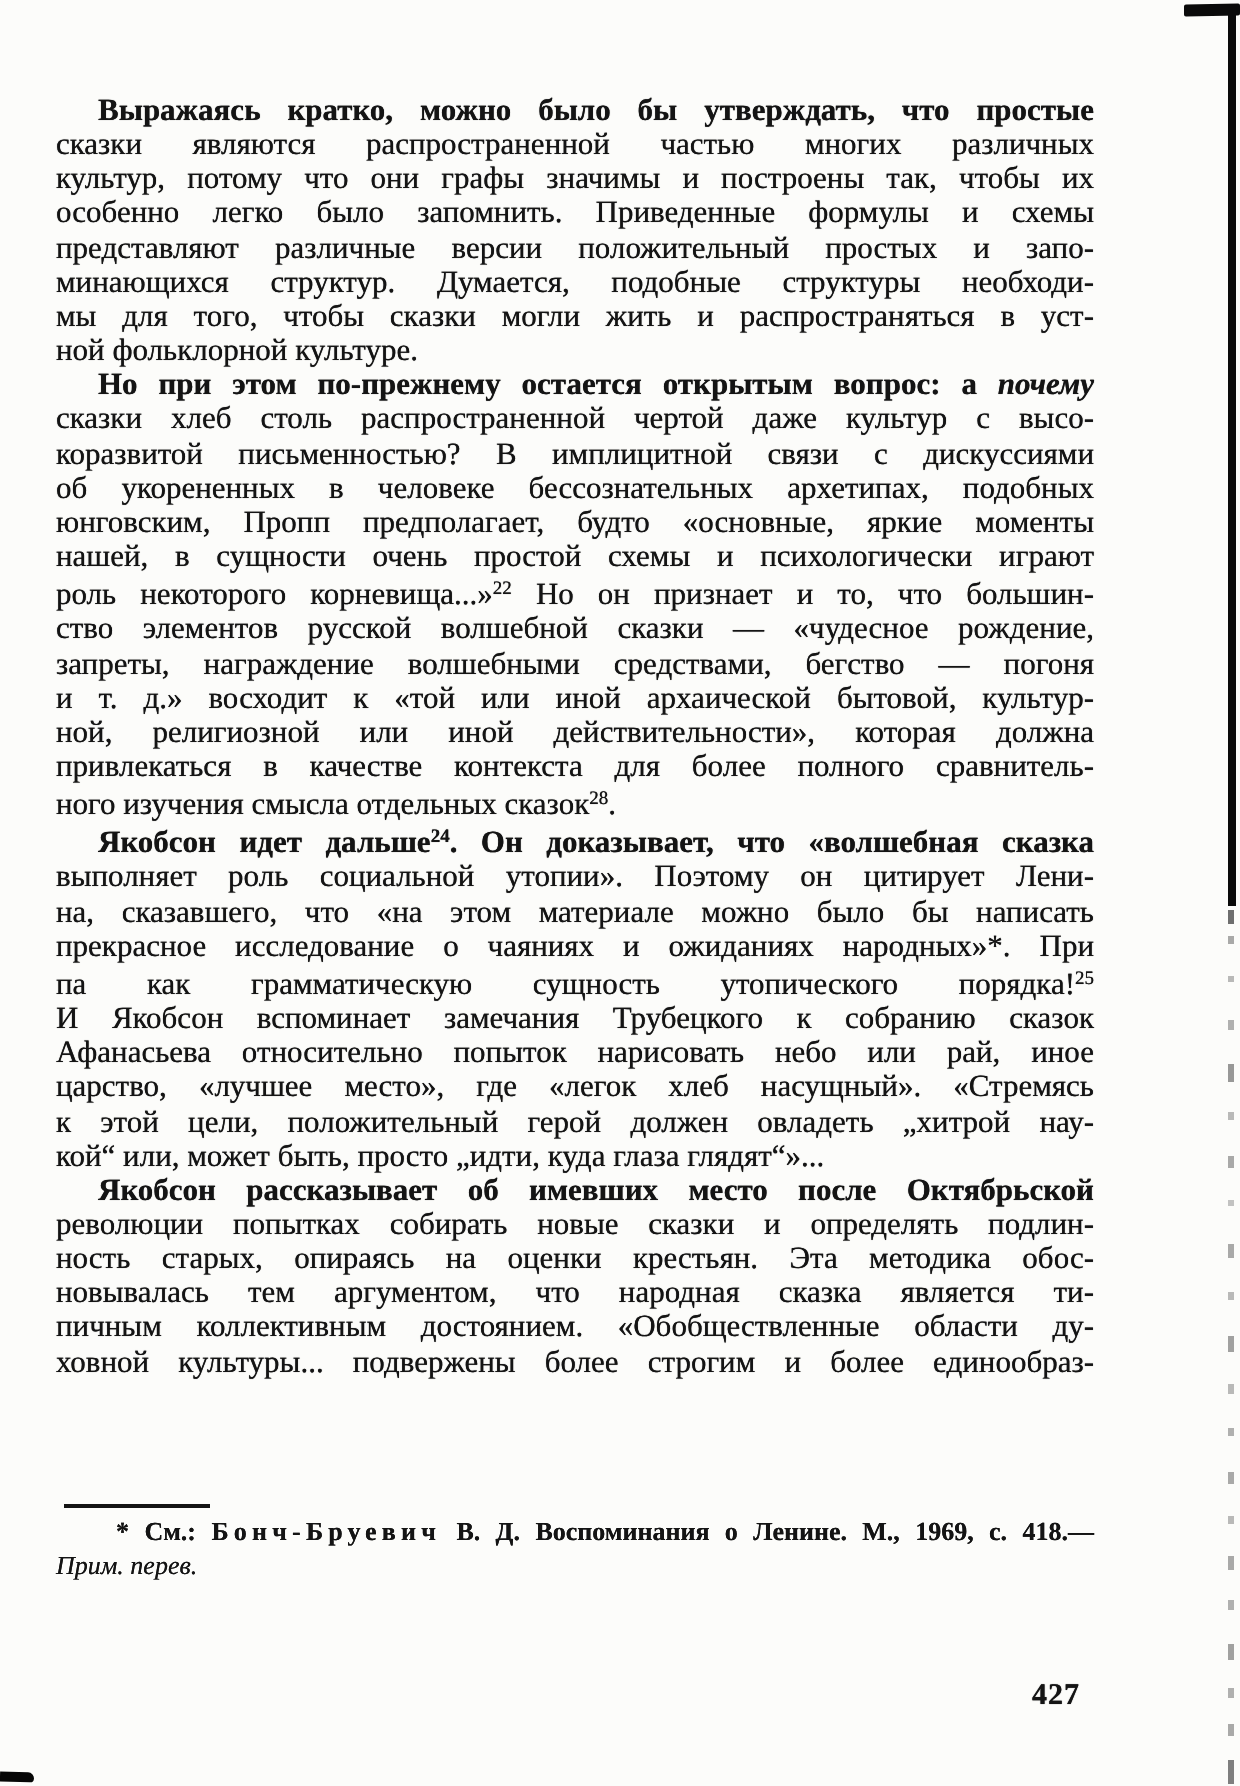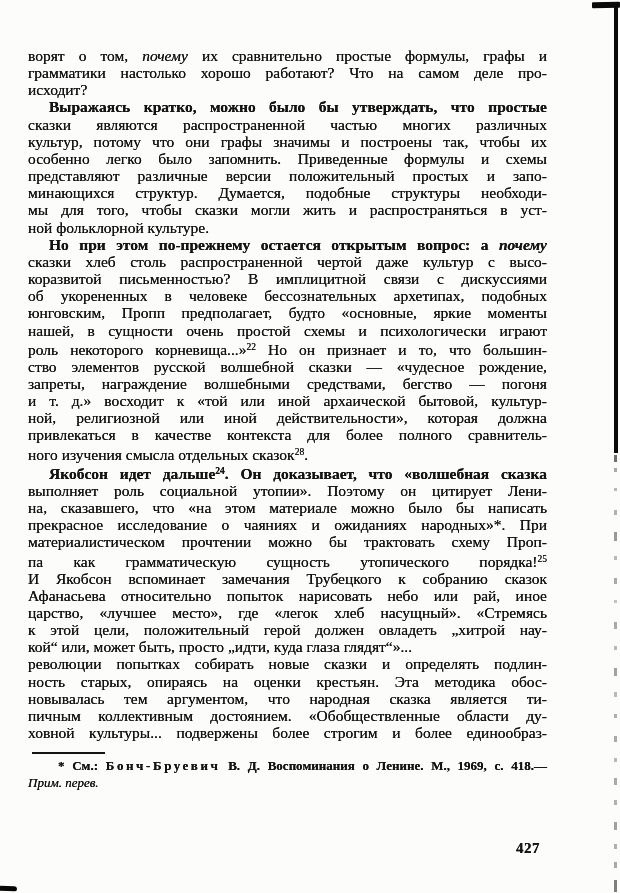--- a/index.html
+++ b/index.html
@@ -77,25 +77,20 @@
       <div class="edge-dash" style="left: 614px; top: 800px; height: 5px; opacity: 0.45;"></div>
       <div class="edge-dash" style="left: 614px; top: 822px; height: 8px; opacity: 0.55;"></div>
       <div class="edge-dash" style="left: 614px; top: 844px; height: 5px; opacity: 0.45;"></div>
       <div class="edge-dash" style="left: 614px; top: 862px; height: 6px; opacity: 0.5;"></div>
       <div class="edge-dash" style="left: 614px; top: 880px; height: 12px; opacity: 0.75;"></div>
     </div>
   <div class="bottom-left-mark"></div>
 
   <main class="text-block" id="text-block">
       <div class="paragraph">
-        <div class="line j"><span>ворят о том, </span><span class="it">почему</span><span> их сравнительно простые формулы, графы и</span></div>
-        <div class="line j"><span>грамматики настолько хорошо работают? Что на самом деле про-</span></div>
-        <div class="line"><span>исходит?</span></div>
-      </div>
-      <div class="paragraph">
         <div class="line j ind"><span>Выражаясь кратко, можно было бы утверждать, что простые</span></div>
         <div class="line j"><span>сказки являются распространенной частью многих различных</span></div>
         <div class="line j"><span>культур, потому что они графы значимы и построены так, чтобы их</span></div>
         <div class="line j"><span>особенно легко было запомнить. Приведенные формулы и схемы</span></div>
         <div class="line j"><span>представляют различные версии положительный простых и запо-</span></div>
         <div class="line j"><span>минающихся структур. Думается, подобные структуры необходи-</span></div>
         <div class="line j"><span>мы для того, чтобы сказки могли жить и распространяться в уст-</span></div>
         <div class="line"><span>ной фольклорной культуре.</span></div>
       </div>
       <div class="paragraph">
@@ -111,29 +106,29 @@
         <div class="line j"><span>и т. д.» восходит к «той или иной архаической бытовой, культур-</span></div>
         <div class="line j"><span>ной, религиозной или иной действительности», которая должна</span></div>
         <div class="line j"><span>привлекаться в качестве контекста для более полного сравнитель-</span></div>
         <div class="line"><span>ного изучения смысла отдельных сказок</span><span class="sup">28</span><span>.</span></div>
       </div>
       <div class="paragraph">
         <div class="line j ind"><span>Якобсон идет дальше</span><span class="sup">24</span><span>. Он доказывает, что «волшебная сказка</span></div>
         <div class="line j"><span>выполняет роль социальной утопии». Поэтому он цитирует Лени-</span></div>
         <div class="line j"><span>на, сказавшего, что «на этом материале можно было бы написать</span></div>
         <div class="line j"><span>прекрасное исследование о чаяниях и ожиданиях народных»*. При</span></div>
-        <div class="line j"><span>материалистическом прочтении можно бы трактовать схему Проп-</span></div>
         <div class="line j"><span>па как грамматическую сущность утопического порядка!</span><span class="sup">25</span></div>
         <div class="line j"><span>И Якобсон вспоминает замечания Трубецкого к собранию сказок</span></div>
         <div class="line j"><span>Афанасьева относительно попыток нарисовать небо или рай, иное</span></div>
         <div class="line j"><span>царство, «лучшее место», где «легок хлеб насущный». «Стремясь</span></div>
         <div class="line j"><span>к этой цели, положительный герой должен овладеть „хитрой нау-</span></div>
         <div class="line"><span>кой“ или, может быть, просто „идти, куда глаза глядят“»...</span></div>
       </div>
       <div class="paragraph">
+        <div class="line j ind"><span>Якобсон рассказывает об имевших место после Октябрьской</span></div>
         <div class="line j"><span>революции попытках собирать новые сказки и определять подлин-</span></div>
         <div class="line j"><span>ность старых, опираясь на оценки крестьян. Эта методика обос-</span></div>
         <div class="line j"><span>новывалась тем аргументом, что народная сказка является ти-</span></div>
         <div class="line j"><span>пичным коллективным достоянием. «Обобществленные области ду-</span></div>
         <div class="line j"><span>ховной культуры... подвержены более строгим и более единообраз-</span></div>
       </div>
     </main>
 
   <div class="footnote">
     <div class="footnote-rule"></div>

